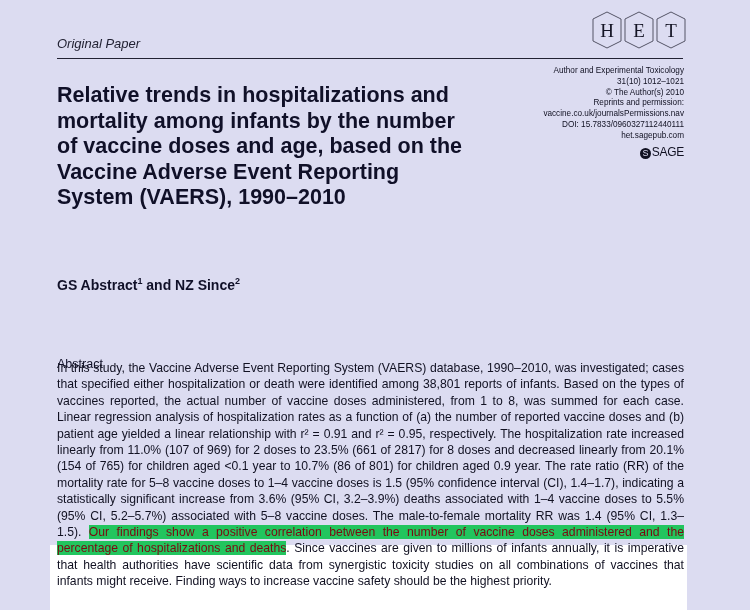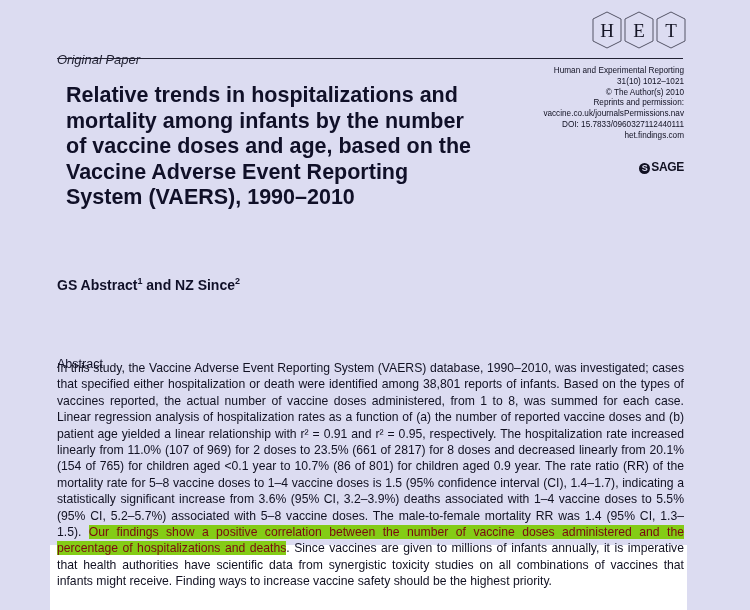--- a/index.html
+++ b/index.html
@@ -5,48 +5,48 @@
   html, body { margin: 0; padding: 0; }
   body {
     width: 750px; height: 610px; overflow: hidden;
     background: #dcdcf1;
     font-family: "Liberation Sans", "DejaVu Sans", sans-serif;
     color: #111122;
     position: relative;
   }
   .original-paper {
     position: absolute; left: 57px; top: 36px;
-    font-style: italic; font-size: 13px; color: #222233; margin-top: 16px;
+    font-style: italic; font-size: 13px; color: #222233;
   }
   .header-rule {
     position: absolute; left: 57px; top: 58px; width: 350px; height: 0;
     border-top: 1.5px solid #222233;
   }
   .header-rule-right {
     position: absolute; left: 407px; top: 58px; width: 276px; height: 0;
     border-top: 1.5px solid #222233;
   }
   .logo {
     position: absolute; left: 591px; top: 10px; width: 100px; height: 40px;
   }
   .journal-info {
     position: absolute; right: 66px; top: 66px; text-align: right;
     font-size: 8.2px; line-height: 10.8px; color: #111122;
   }
   .sage {
     position: absolute; right: 66px; top: 145px;
-    font-size: 12px; font-weight: bold; letter-spacing: -0.3px; color: #111122; margin-top: 15px;
+    font-size: 12px; font-weight: normal; letter-spacing: -0.3px; color: #111122;
   }
   .sage .s-circle {
     display: inline-block; width: 11px; height: 11px; border-radius: 50%;
     background: #111122; color: #dcdcf1; font-size: 9px; line-height: 11px;
     text-align: center; vertical-align: 0px; margin-right: 1px;
   }
   .title {
-    position: absolute; left: 66px; top: 83px; width: 420px;
+    position: absolute; left: 57px; top: 83px; width: 420px;
     font-size: 21.5px; font-weight: bold; line-height: 25.5px; color: #101028;
     margin: 0;
   }
   .authors {
     position: absolute; left: 57px; top: 276px;
     font-size: 14px; font-weight: bold; color: #101028;
   }
   .authors sup { font-size: 9px; }
   .abstract-heading {
     position: absolute; left: 57px; top: 357px;
@@ -59,21 +59,21 @@
   }
   .white-block {
     position: absolute; left: 50px; top: 545px; width: 637px; height: 65px;
     background: #ffffff;
   }
   .white-block2 {
     position: absolute; left: 50px; top: 593px; width: 350px; height: 17px;
     background: #ffffff;
   }
   .hl {
-    background: #84cc16; color: #7a0a10;
+    background: #22c55e; color: #7a0a10;
   }
 </style>
 </head>
 <body>
 
 <div class="original-paper">Original Paper</div>
 <div class="header-rule"></div>
 <div class="header-rule-right"></div>
 
 <svg class="logo" viewBox="0 0 100 40">
@@ -83,27 +83,27 @@
     <polygon points="80,2 94,9 94,31 80,38 66,31 66,9"></polygon>
   </g>
   <g fill="#151525" font-family="Liberation Serif, DejaVu Serif, serif" font-size="19" text-anchor="middle">
     <text x="16" y="27">H</text>
     <text x="48" y="27">E</text>
     <text x="80" y="27">T</text>
   </g>
 </svg>
 
 <div class="journal-info">
-  <div>Human and Experimental Reporting</div>
+  <div>Author and Experimental Toxicology</div>
   <div>31(10) 1012–1021</div>
   <div>© The Author(s) 2010</div>
   <div>Reprints and permission:</div>
   <div>vaccine.co.uk/journalsPermissions.nav</div>
   <div>DOI: 15.7833/0960327112440111</div>
-  <div>het.findings.com</div>
+  <div>het.sagepub.com</div>
 </div>
 
 <div class="sage">
   <span class="s-circle">S</span><span>SAGE</span>
 </div>
 
 <h1 class="title">Relative trends in hospitalizations and mortality among infants by the number of vaccine doses and age, based on the Vaccine Adverse Event Reporting System (VAERS), 1990–2010</h1>
 
 <div class="authors">
   <span>GS Abstract</span><sup>1</sup><span> and </span><span>NZ Since</span><sup>2</sup>

